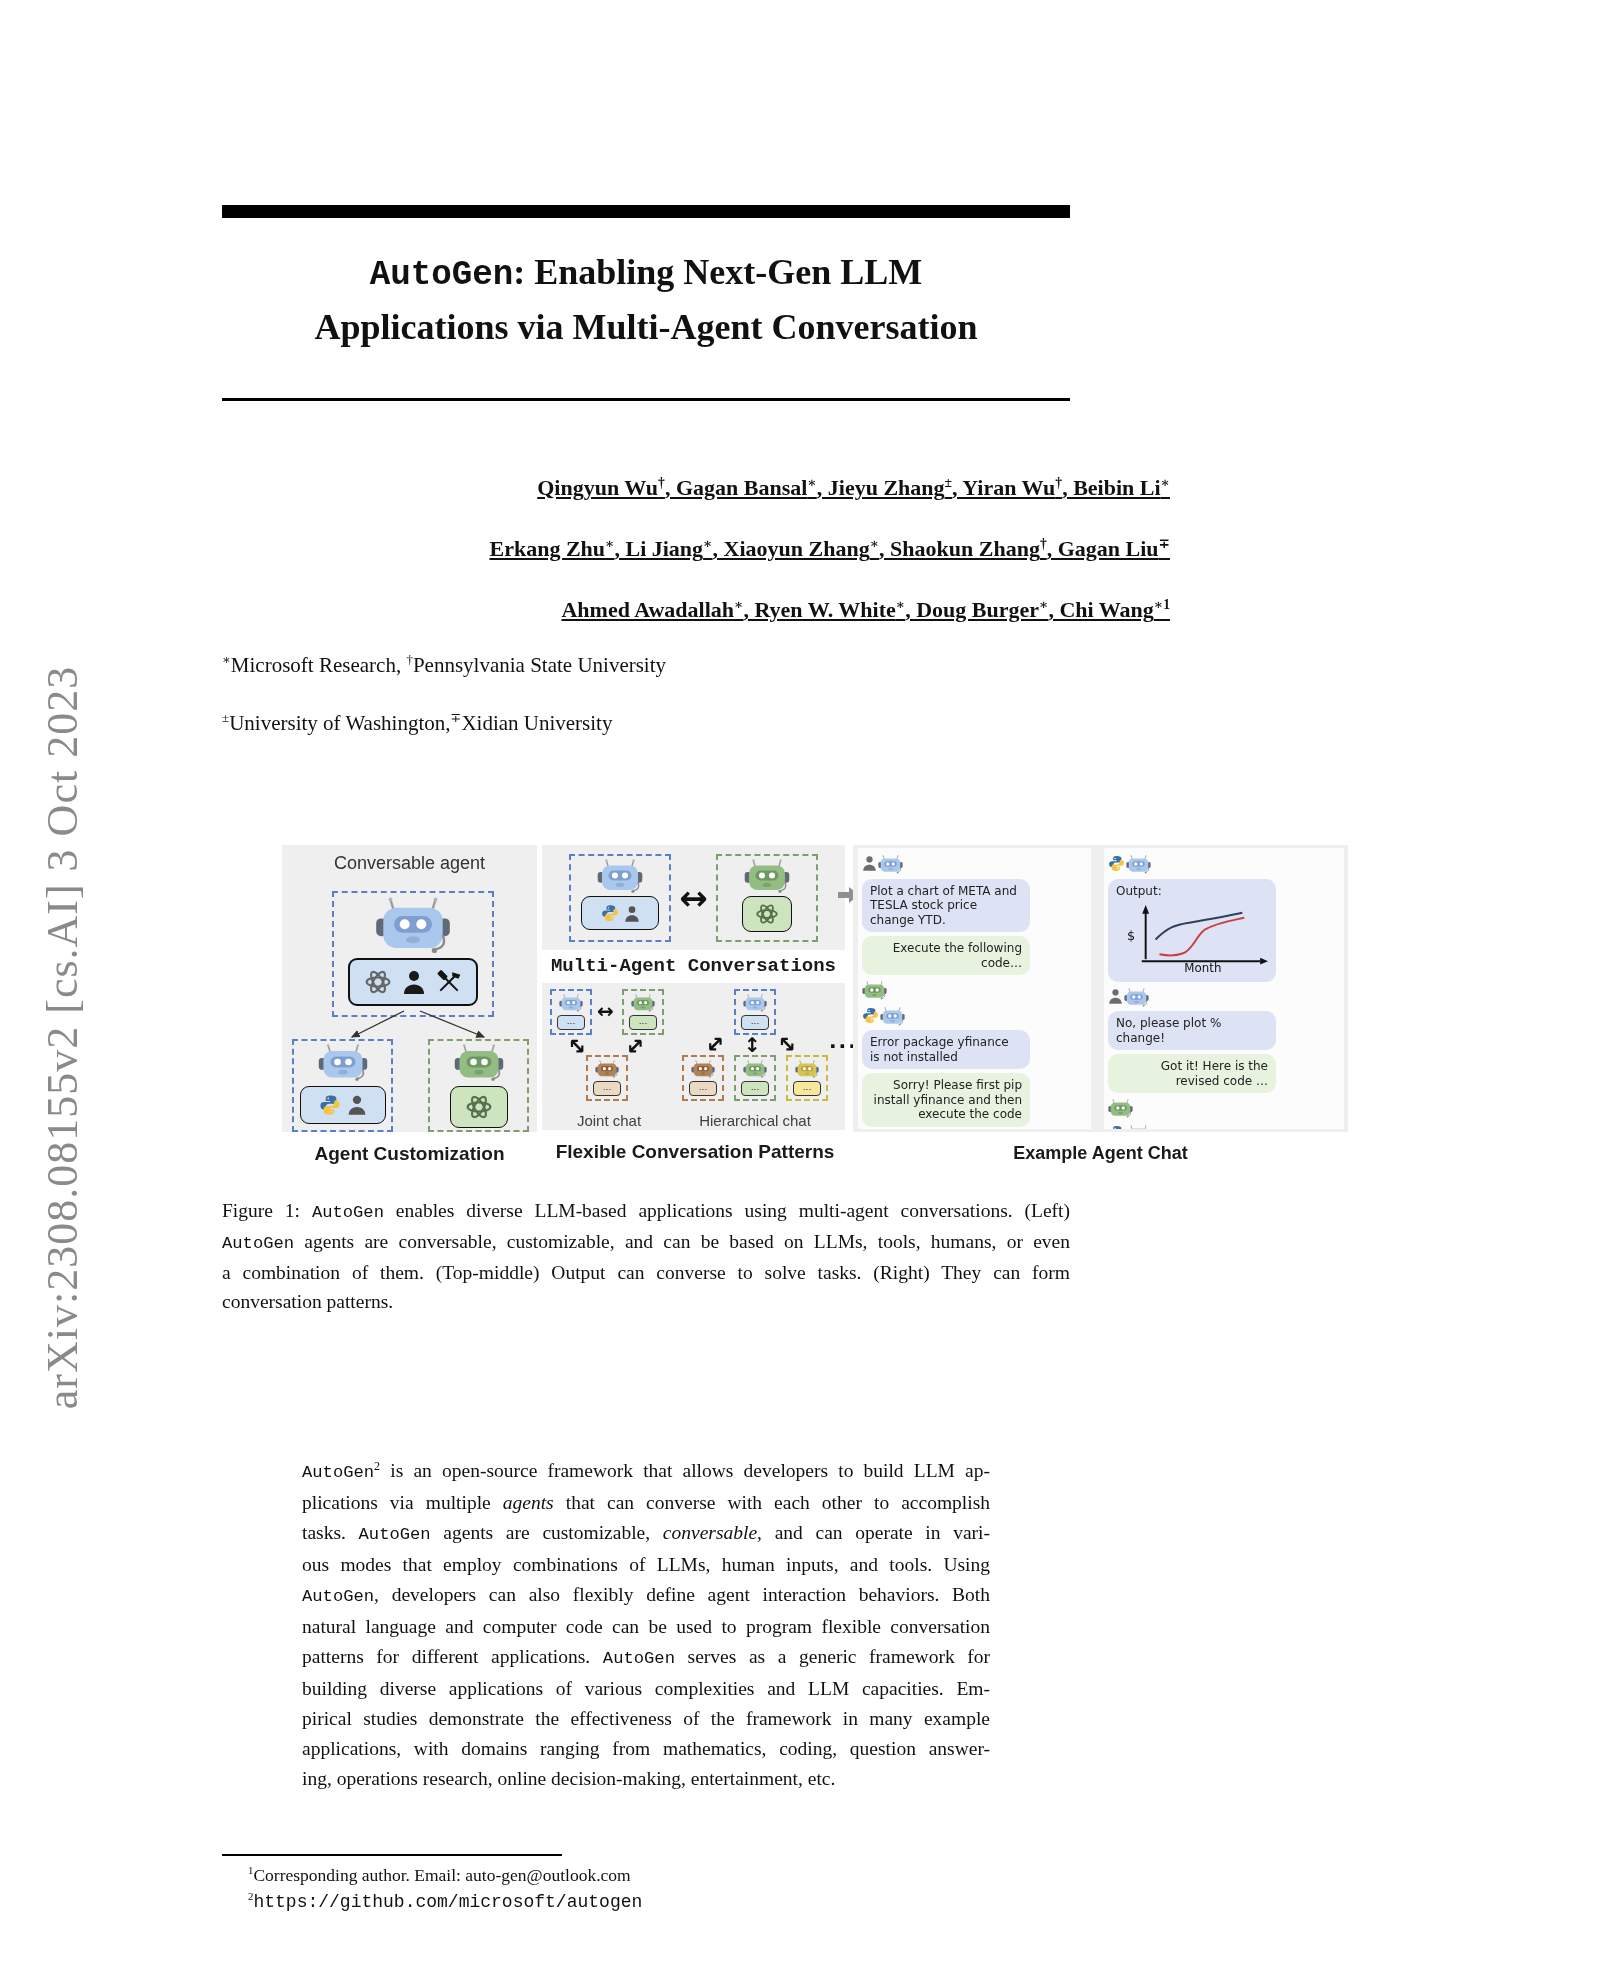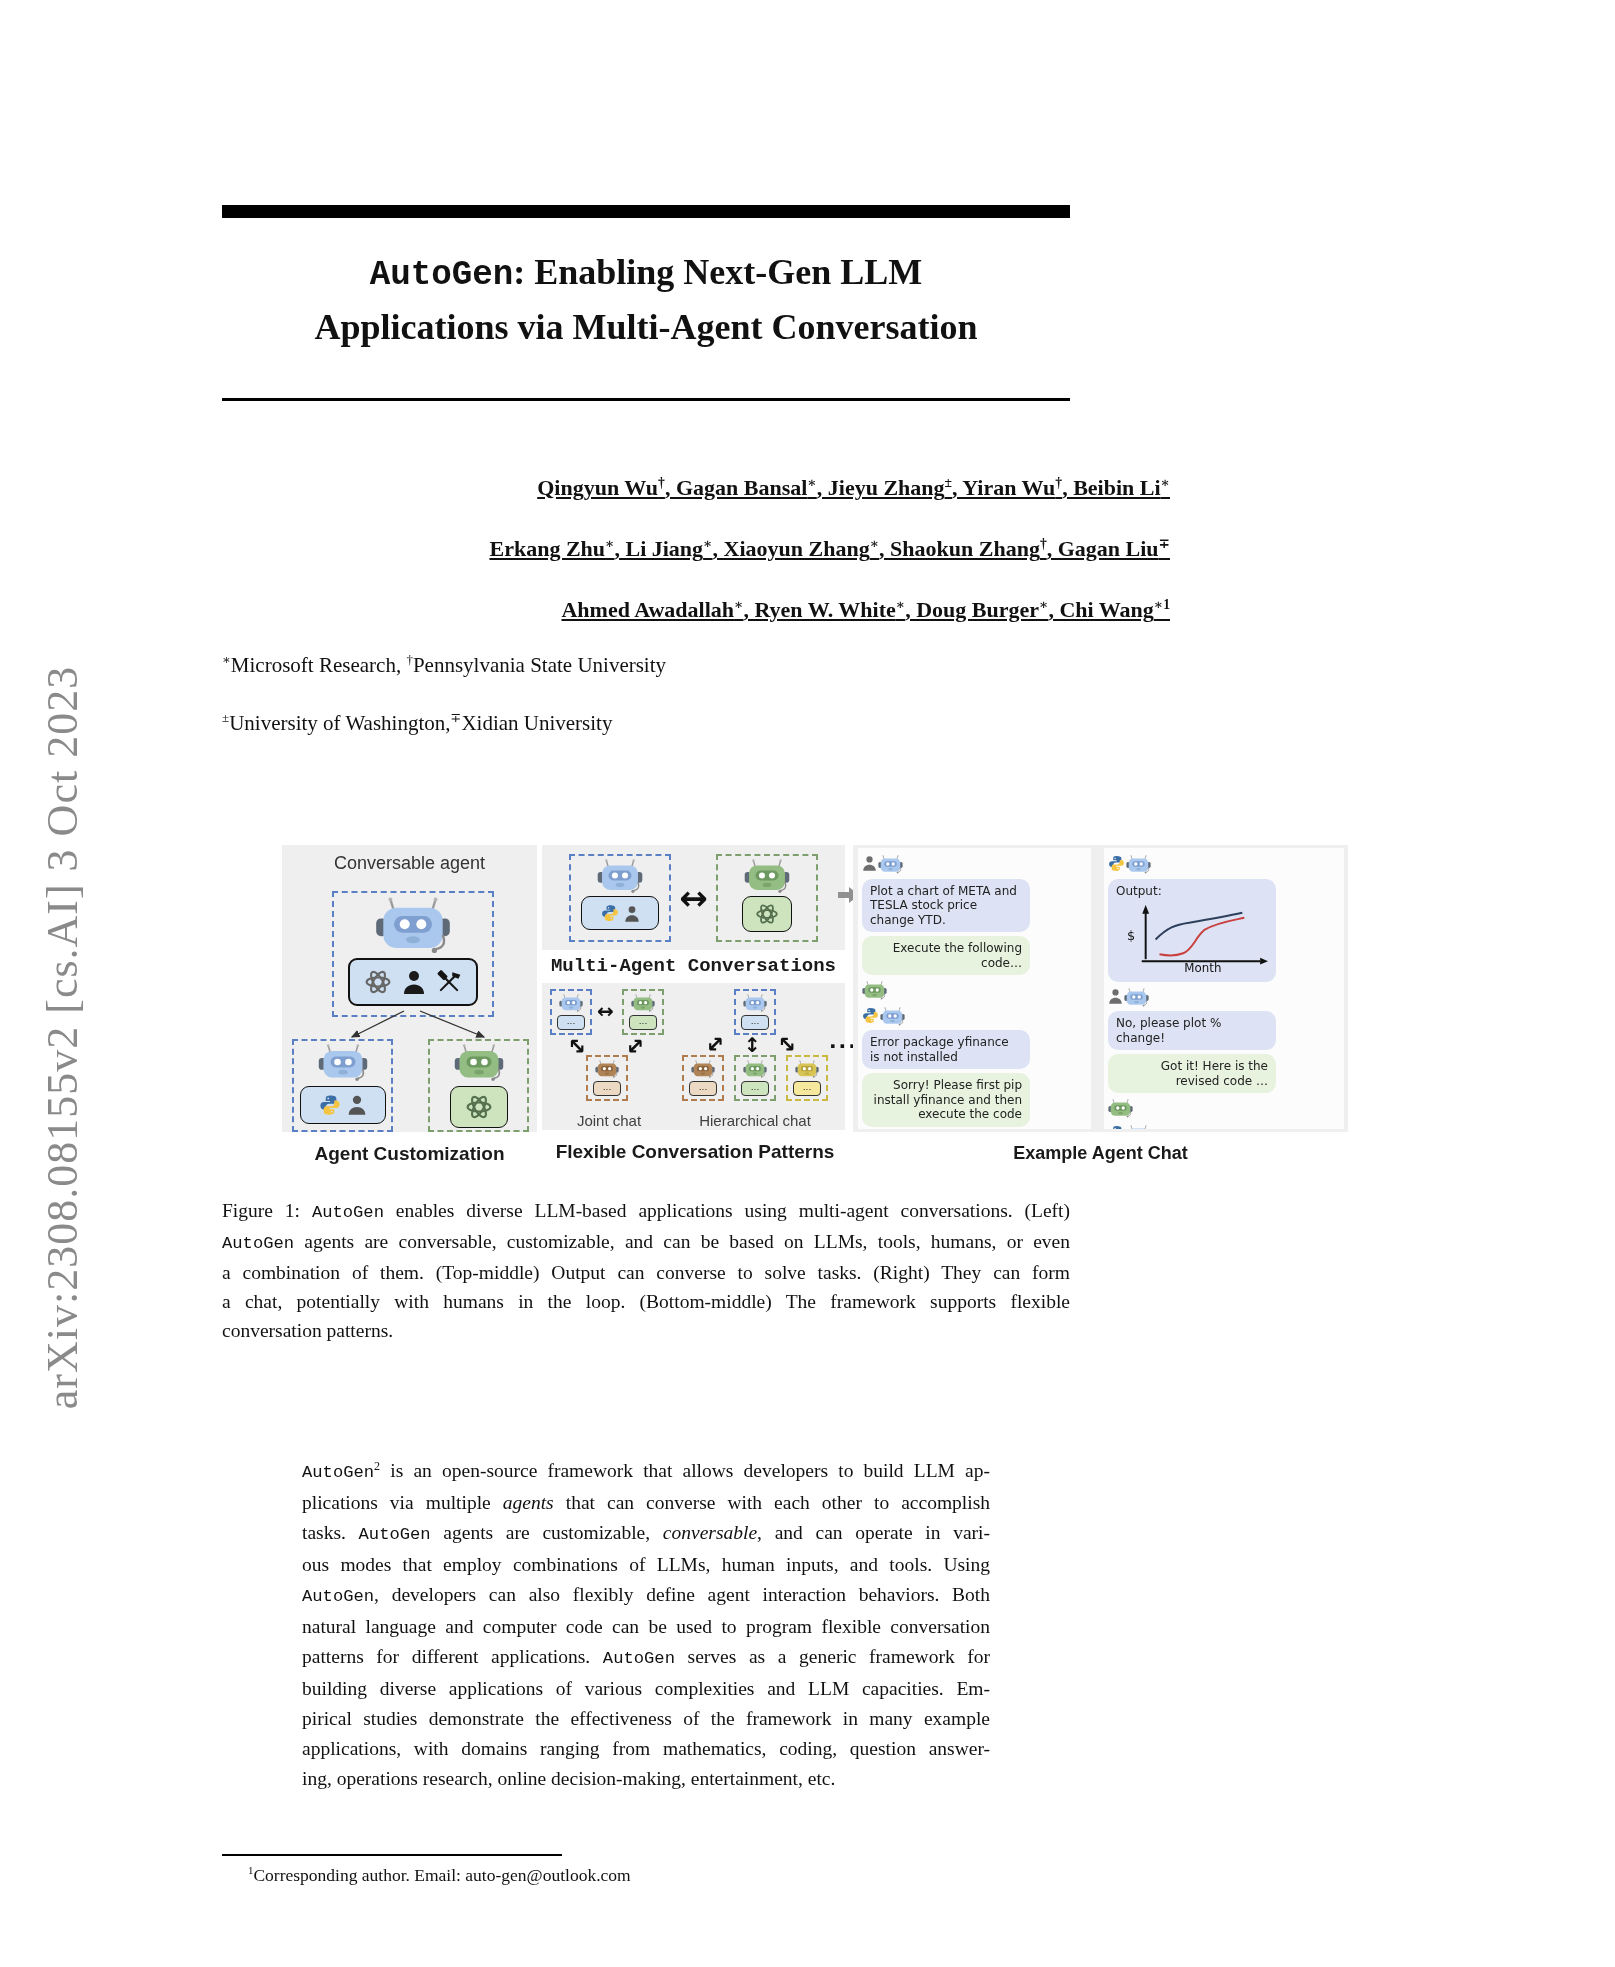--- a/index.html
+++ b/index.html
@@ -786,36 +786,36 @@
           </div>
         </div>
     </div>
     <div class="fig-label lbl-right">Example Agent Chat</div>
   </div>
 
   <div class="caption jl">
       <div class="tline"><span>Figure 1: </span><span class="mono">AutoGen</span><span> enables diverse LLM-based applications using multi-agent conversations. (Left)</span></div>
       <div class="tline"><span class="mono">AutoGen</span><span> agents are conversable, customizable, and can be based on LLMs, tools, humans, or even</span></div>
       <div class="tline"><span>a combination of them. (Top-middle) Output can converse to solve tasks. (Right) They can form</span></div>
-      <div class="tline"><span>a chat, potentially with humans in the loop. (Bottom-middle) The framework supports flexible</span></div>
       <div class="tline lastline"><span>conversation patterns.</span></div>
     </div>
 
   <div class="abstract jl">
       <div class="tline"><span class="mono">AutoGen</span><span class="sup">2</span><span> is an open-source framework that allows developers to build LLM ap-</span></div>
       <div class="tline"><span>plications via multiple </span><span class="it">agents</span><span> that can converse with each other to accomplish</span></div>
       <div class="tline"><span>tasks. </span><span class="mono">AutoGen</span><span> agents are customizable, </span><span class="it">conversable</span><span>, and can operate in vari-</span></div>
       <div class="tline"><span>ous modes that employ combinations of LLMs, human inputs, and tools. Using</span></div>
       <div class="tline"><span class="mono">AutoGen</span><span>, developers can also flexibly define agent interaction behaviors. Both</span></div>
       <div class="tline"><span>natural language and computer code can be used to program flexible conversation</span></div>
       <div class="tline"><span>patterns for different applications. </span><span class="mono">AutoGen</span><span> serves as a generic framework for</span></div>
       <div class="tline"><span>building diverse applications of various complexities and LLM capacities. Em-</span></div>
       <div class="tline"><span>pirical studies demonstrate the effectiveness of the framework in many example</span></div>
       <div class="tline"><span>applications, with domains ranging from mathematics, coding, question answer-</span></div>
       <div class="tline lastline"><span>ing, operations research, online decision-making, entertainment, etc.</span></div>
     </div>
 
   <div class="fnrule"></div>
   <div class="footnotes">
       <div class="tline"><span class="sup">1</span><span>Corresponding author. Email: auto-gen@outlook.com</span></div>
+      <div class="tline"><span class="sup">2</span><span class="mono">https://github.com/microsoft/autogen</span></div>
     </div>
 
 </div>
 
 </body></html>

